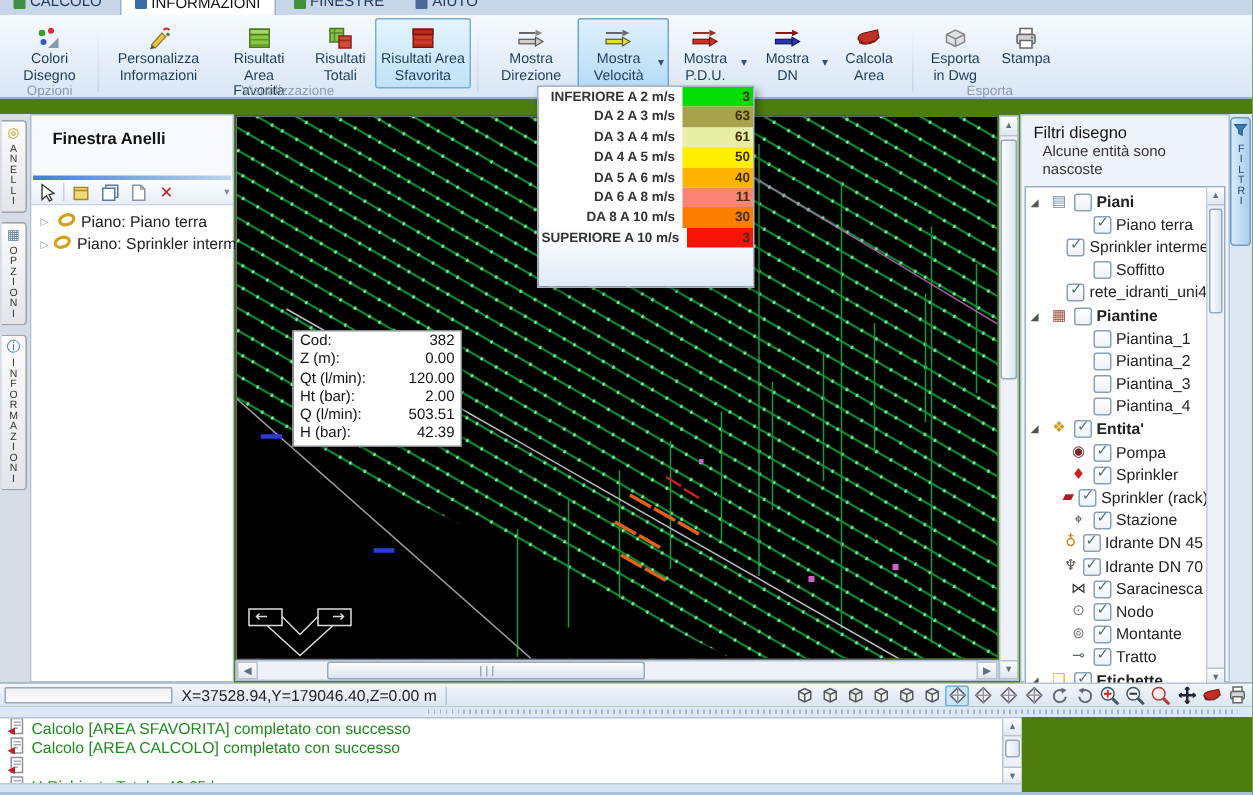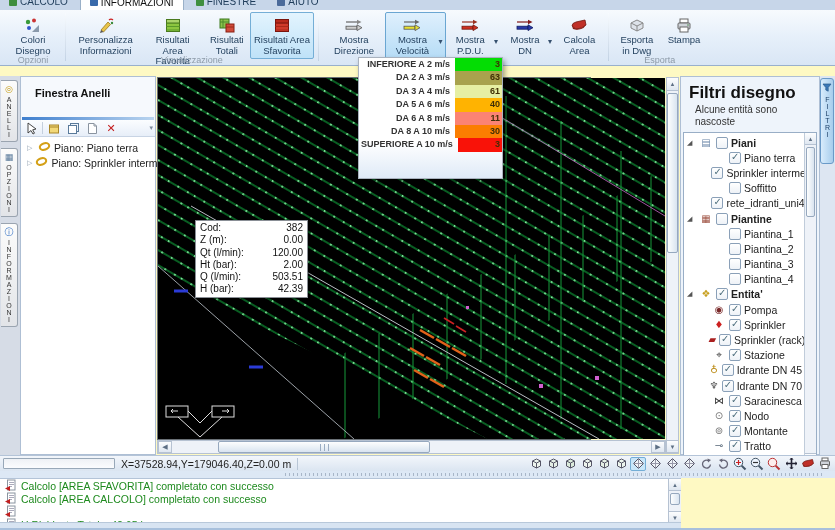--- a/index.html
+++ b/index.html
@@ -1,17 +1,17 @@
 <!DOCTYPE html>
 <html><head>
 <meta charset="utf-8">
 <style>
   html,body{margin:0;padding:0;background:#9aa8ba;}
   *{box-sizing:border-box;}
-  .app{position:relative;width:835px;height:530px;background:#fef9c3;overflow:hidden;
+  .app{position:relative;width:835px;height:530px;background:#4d7c0f;overflow:hidden;
        font-family:"Liberation Sans","DejaVu Sans",sans-serif;font-size:11px;color:#222;
        border-bottom:2px solid #a8c0dc;}
   
   .ribbon{position:absolute;left:0;top:0;width:835px;height:66px;
           background:linear-gradient(#fdfeff,#e7f0fa 55%,#d9e6f5);border-bottom:1px solid #99b0cc;}
   .tabrow{position:absolute;left:0;top:0;width:835px;height:10px;overflow:hidden;background:#c7d6e9;}
   .rtab{display:inline-flex;align-items:center;gap:3px;height:17px;margin-top:-7px;padding:0 9px;
         font-size:10px;color:#1e3c5a;vertical-align:top;}
   .rtab.active{background:#fff;border:1px solid #9ab0c8;border-bottom:none;border-radius:2px 2px 0 0;color:#111;}
   .rtab-ico{width:8px;height:8px;display:inline-block;border-radius:1px;}
@@ -72,21 +72,21 @@
   .hs-thumb{position:absolute;left:60px;top:0;width:212px;height:12px;background:linear-gradient(#fdfefe,#d9e4f0);
             border:1px solid #96a8be;border-radius:2px;display:flex;align-items:center;justify-content:center;gap:1px;}
   .grip i{display:inline-block;width:1px;height:7px;background:#9aacc2;margin:0 1px;}
   .vscroll{position:absolute;left:666px;top:77px;width:13px;height:377px;background:#eef2f8;border:1px solid #b6c2d2;}
   .vs-btn{position:absolute;left:0;width:11px;height:13px;display:flex;align-items:center;justify-content:center;
           font-size:6px;color:#5d6f84;background:linear-gradient(#fcfdfe,#dfe7f1);border-bottom:1px solid #b6c2d2;}
   .vs-thumb{position:absolute;left:0;top:15px;width:11px;height:160px;background:linear-gradient(90deg,#fdfefe,#d9e4f0);
             border:1px solid #96a8be;border-radius:2px;}
   
   .filters{position:absolute;left:680px;top:76px;width:140px;height:379px;background:#eef4fb;border:1px solid #aebfd4;}
-  .filters-title{font-weight:bold;font-size:17px;padding:6px 0 1px 8px;color:#111;}
+  .filters-title{font-weight:normal;font-size:11px;padding:6px 0 1px 8px;color:#111;}
   .filters-sub{font-size:10px;color:#333;padding:0 4px 4px 14px;line-height:12px;width:120px;}
   .f-tree{position:relative;background:#fff;border:1px solid #99aec6;margin:0 2px;height:334px;overflow:hidden;padding:2px 14px 2px 2px;}
   .f-row{display:flex;align-items:center;gap:3px;height:15.2px;padding-left:14px;}
   .f-row.group{padding-left:1px;}
   .f-exp{width:9px;font-size:7px;color:#555;visibility:hidden;}
   .f-exp::before{content:"◢";}
   .f-row.group .f-exp{visibility:visible;}
   .f-ico{width:14px;text-align:center;font-size:10px;line-height:12px;font-family:"DejaVu Sans",sans-serif;}
   .f-cb{width:12px;height:12px;border:1px solid #8aa0b8;background:linear-gradient(#fff,#eef2f7);
         border-radius:2px;position:relative;flex:0 0 auto;}
@@ -325,20 +325,26 @@
         </span>
       </div>
 
       <div class="leg-row">
         <span class="leg-label">DA 3 A 4 m/s</span>
         <span class="leg-bar" style="background: rgb(230, 239, 163);">
           <span class="leg-count">61</span>
         </span>
       </div>
 
+      <div class="leg-row">
+        <span class="leg-label">DA 4 A 5 m/s</span>
+        <span class="leg-bar" style="background: rgb(255, 239, 0);">
+          <span class="leg-count">50</span>
+        </span>
+      </div>
 
       <div class="leg-row">
         <span class="leg-label">DA 5 A 6 m/s</span>
         <span class="leg-bar" style="background: rgb(255, 179, 1);">
           <span class="leg-count">40</span>
         </span>
       </div>
 
       <div class="leg-row">
         <span class="leg-label">DA 6 A 8 m/s</span>

